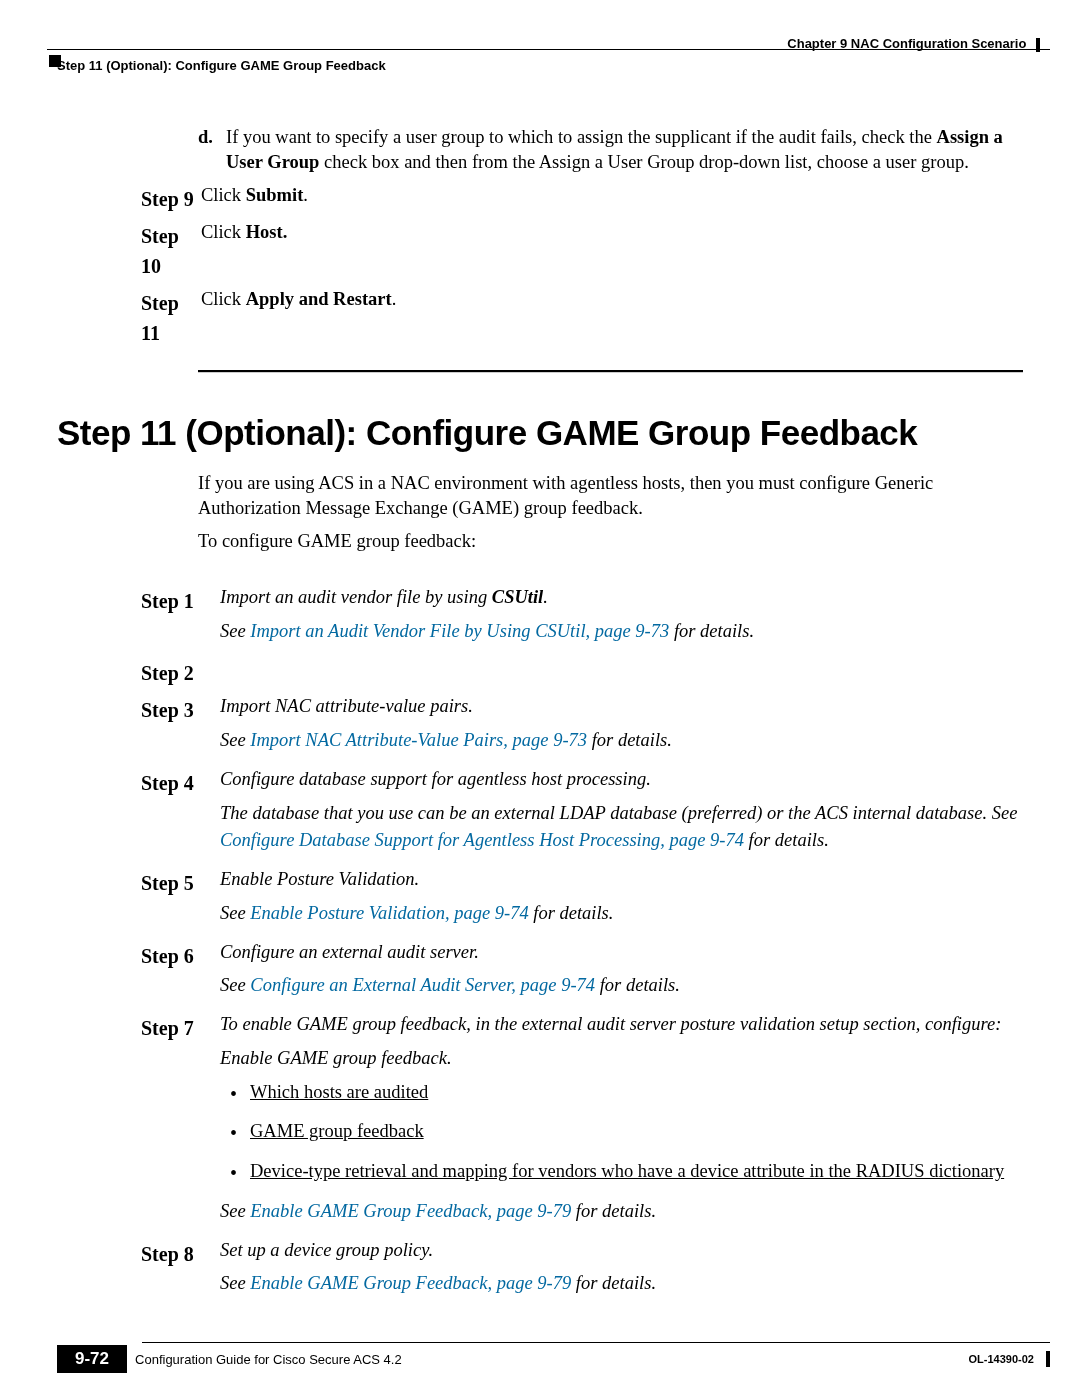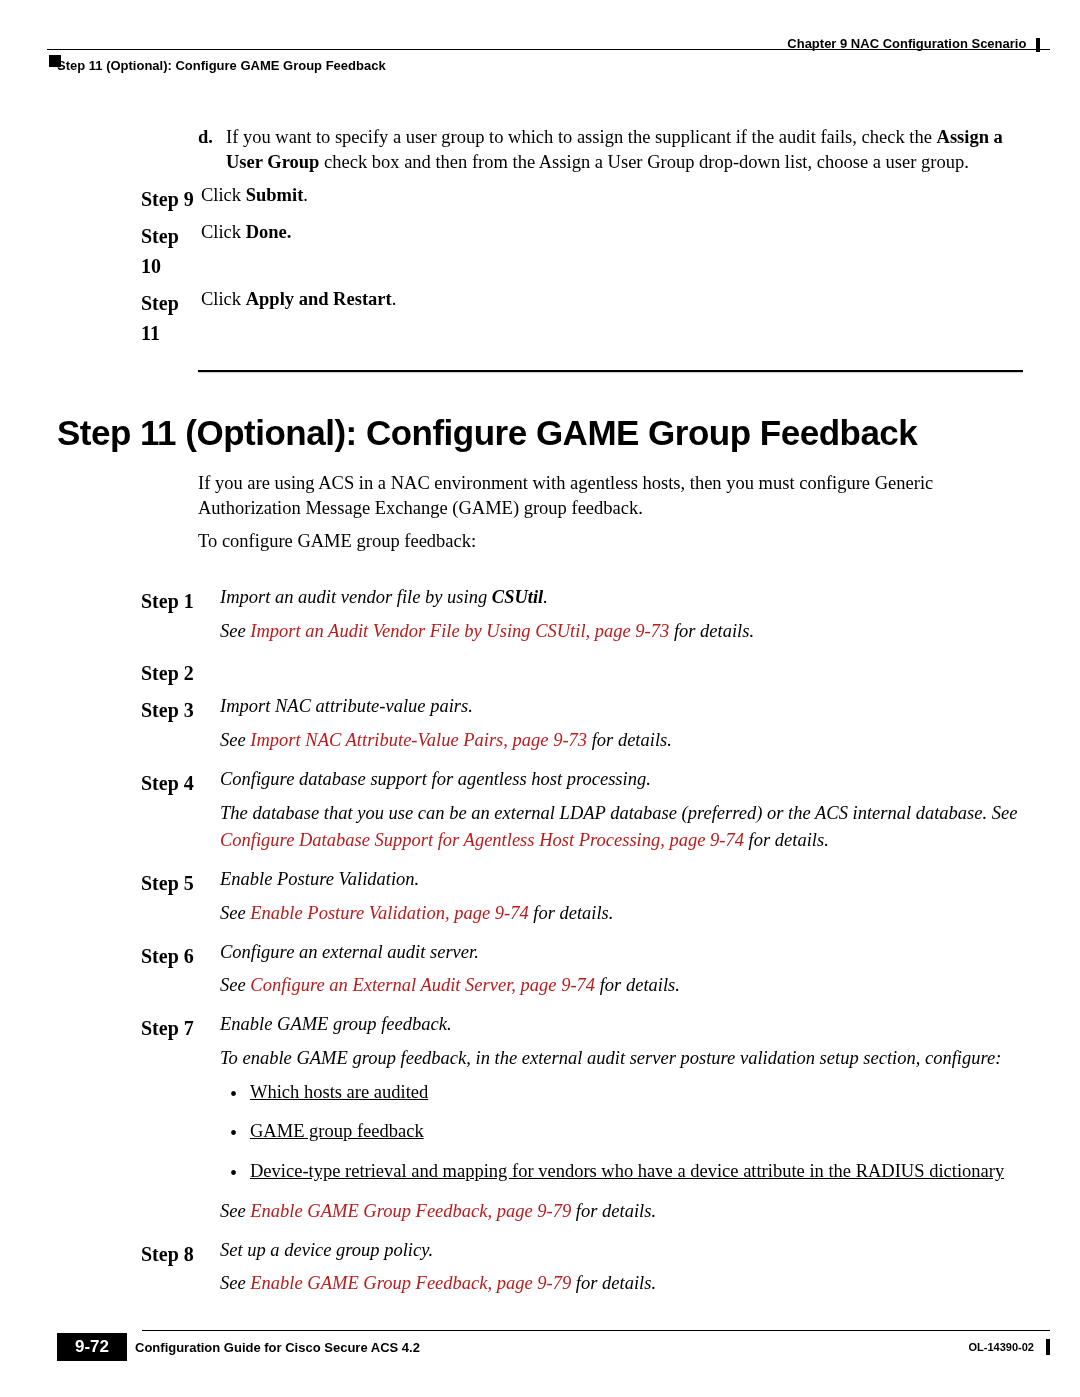--- a/index.html
+++ b/index.html
@@ -142,27 +142,27 @@
     margin-bottom: 12px;
     position: relative;
   }
   ul.bullet li::before {
     content: "•";
     position: absolute;
     left: -20px;
     font-size: 20px;
   }
   a.link {
-    color: #b91c1c;
+    color: #0369a1;
     text-decoration: none;
   }
   b { font-weight: bold; }
   .footer {
     position: absolute;
-    bottom: 36px;
+    bottom: 24px;
     left: 57px;
     right: 30px;
     font-family: Arial, Helvetica, sans-serif;
   }
   .footer-rule {
     margin-left: 85px;
     border-top: 1px solid #000;
     margin-bottom: 2px;
   }
   .footer-row {
@@ -171,21 +171,21 @@
   }
   .footer-pagetab {
     background: #000;
     color: #fff;
     font-weight: bold;
     font-size: 17px;
     padding: 4px 18px;
     margin-right: 8px;
   }
   .footer-title {
-    font-weight: bold;
+    font-weight: normal;
     font-size: 13px;
     flex: 1;
   }
   .footer-docnum {
     font-weight: bold;
     font-size: 11px;
     padding-right: 6px;
   }
   .footer-right-bar {
     width: 4px;
@@ -225,21 +225,21 @@
 
     <div class="step-row">
       <div class="step-label">Step 9</div>
       <div class="step-body">
         <span>Click </span><b>Submit</b><span>.</span>
       </div>
     </div>
     <div class="step-row">
       <div class="step-label">Step 10</div>
       <div class="step-body">
-        <span>Click </span><b>Done.</b><span></span>
+        <span>Click </span><b>Host.</b><span></span>
       </div>
     </div>
     <div class="step-row">
       <div class="step-label">Step 11</div>
       <div class="step-body">
         <span>Click </span><b>Apply and Restart</b><span>.</span>
       </div>
     </div>
 
     <div class="divider-rule"></div>
@@ -293,22 +293,22 @@
         <div class="step-label">Step 6</div>
         <div class="step-body">
           <p>Configure an external audit server.</p>
           <p><span>See </span><a class="link" href="#">Configure an External Audit Server, page 9-74</a><span> for details.</span></p>
         </div>
       </div>
 
       <div class="step-row">
         <div class="step-label">Step 7</div>
         <div class="step-body">
+          <p>To enable GAME group feedback, in the external audit server posture validation setup section, configure:</p>
           <p>Enable GAME group feedback.</p>
-          <p>To enable GAME group feedback, in the external audit server posture validation setup section, configure:</p>
           <ul class="bullet">
             <li>Which hosts are audited</li>
             <li>GAME group feedback</li>
             <li>Device-type retrieval and mapping for vendors who have a device attribute in the RADIUS dictionary</li>
           </ul>
           <p><span>See </span><a class="link" href="#">Enable GAME Group Feedback, page 9-79</a><span> for details.</span></p>
         </div>
       </div>
 
       <div class="step-row">

